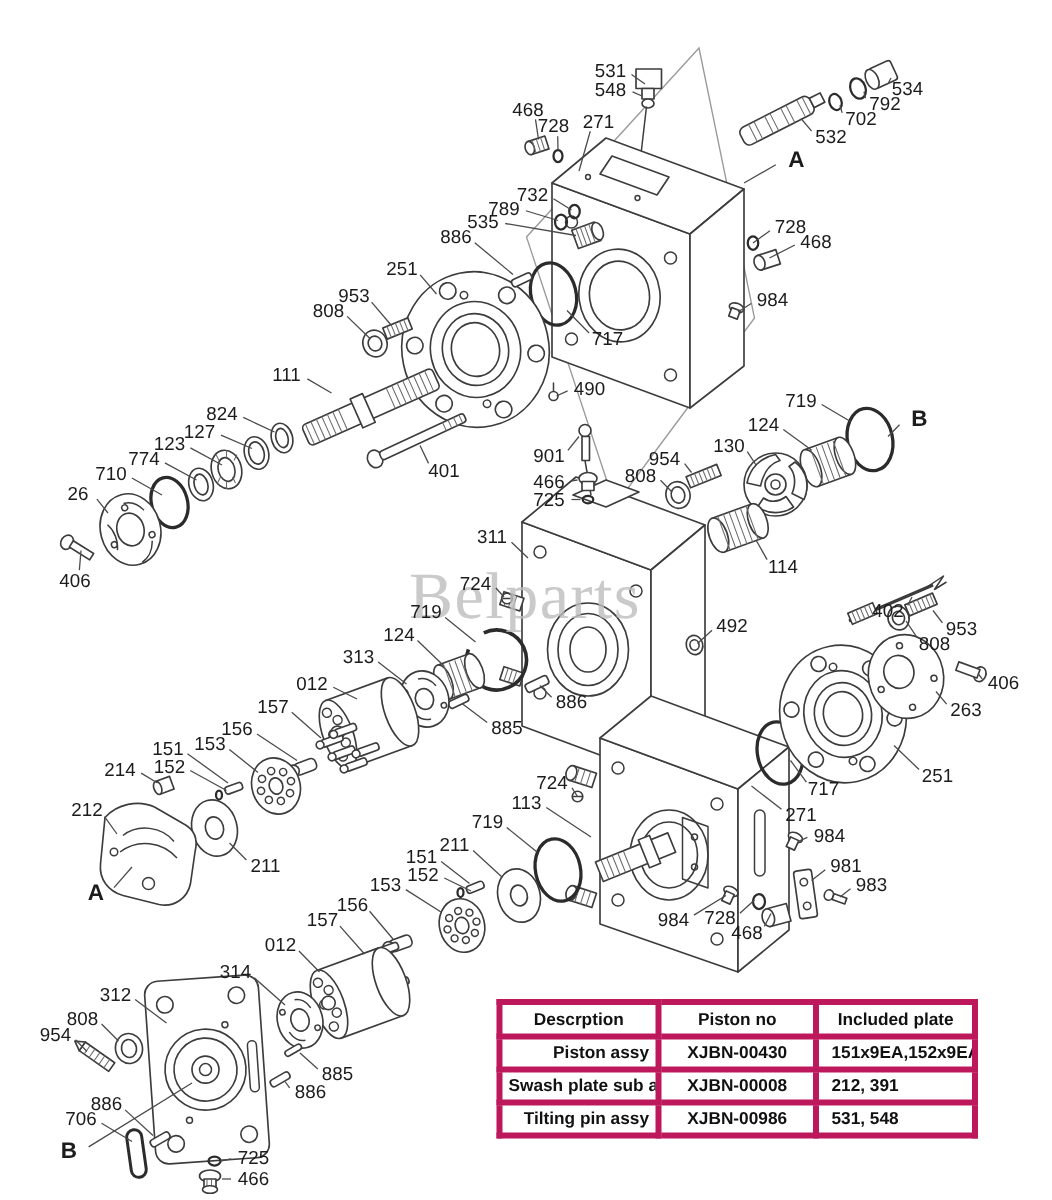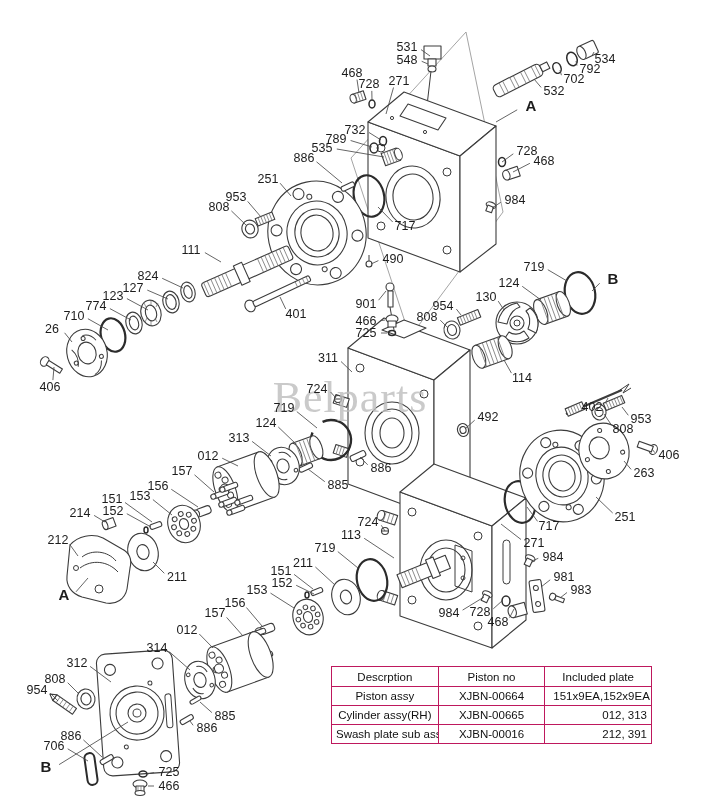--- a/index.html
+++ b/index.html
@@ -12,26 +12,26 @@
   .oring{fill:none;stroke:#2b2b2b;stroke-width:2.2}
   .oring-sm{fill:none;stroke:#2b2b2b;stroke-width:1.5}
   .cring{fill:none;stroke:#2b2b2b;stroke-width:2.4;stroke-dasharray:110 16}
   .plane{fill:none;stroke:#9a9a9a;stroke-width:.9}
   .plabel{font:12.5px "Liberation Sans",sans-serif;fill:#1c1c1c}
   .plabel.big{font-size:15px;font-weight:bold}
   .leader{stroke:#4a4a4a;stroke-width:.85;fill:none}
   .watermark{font:44px "Liberation Serif",serif;fill:#bdbdbd;opacity:.8;letter-spacing:1px}
   table.parts-table{position:absolute;left:331px;top:666px;width:321px;border-collapse:collapse;
         font-size:11.5px;color:#111;table-layout:fixed;background:#fff}
-  .parts-table th,.parts-table td{border:1px solid #be185d;height:16px;font-weight:normal;
+  .parts-table th,.parts-table td{border:4px solid #be185d;height:16px;font-weight:bold;
         padding:1px 4px;white-space:nowrap;overflow:hidden}
   .parts-table th{text-align:center;height:17px}
-  .parts-table td.c1{text-align:center;width:118px}
+  .parts-table td.c1{text-align:right;width:118px}
   .parts-table td.c2{text-align:center;width:80px}
-  .parts-table td.c3{text-align:right;padding-left:8px;width:107px}
+  .parts-table td.c3{text-align:left;padding-left:8px;width:107px}
 </style>
 </head>
 <body>
 
 <div class="stage">
 <svg width="701" height="800" viewBox="0 0 701 800">
 
   <polygon class="plane" points="466,32 503,212 410,337 351,158"></polygon>
 
   <g transform="rotate(-25 590 50)">
@@ -727,28 +727,28 @@
   <thead>
     <tr>
       <th>Descrption</th>
       <th>Piston no</th>
       <th>Included plate</th>
     </tr>
   </thead>
   <tbody>
     <tr>
       <td class="c1">Piston  assy</td>
-      <td class="c2">XJBN-00664</td>
+      <td class="c2">XJBN-00430</td>
       <td class="c3">151x9EA,152x9EA</td>
     </tr>
     <tr>
-      <td class="c1">Cylinder  assy(RH)</td>
-      <td class="c2">XJBN-00665</td>
-      <td class="c3">012, 313</td>
+      <td class="c1">Swash plate sub assy</td>
+      <td class="c2">XJBN-00008</td>
+      <td class="c3">212, 391</td>
     </tr>
     <tr>
-      <td class="c1">Swash plate sub assy</td>
-      <td class="c2">XJBN-00016</td>
-      <td class="c3">212, 391</td>
+      <td class="c1">Tilting pin assy</td>
+      <td class="c2">XJBN-00986</td>
+      <td class="c3">531, 548</td>
     </tr>
   </tbody>
 </table>
 </div>
 
 </body></html>

